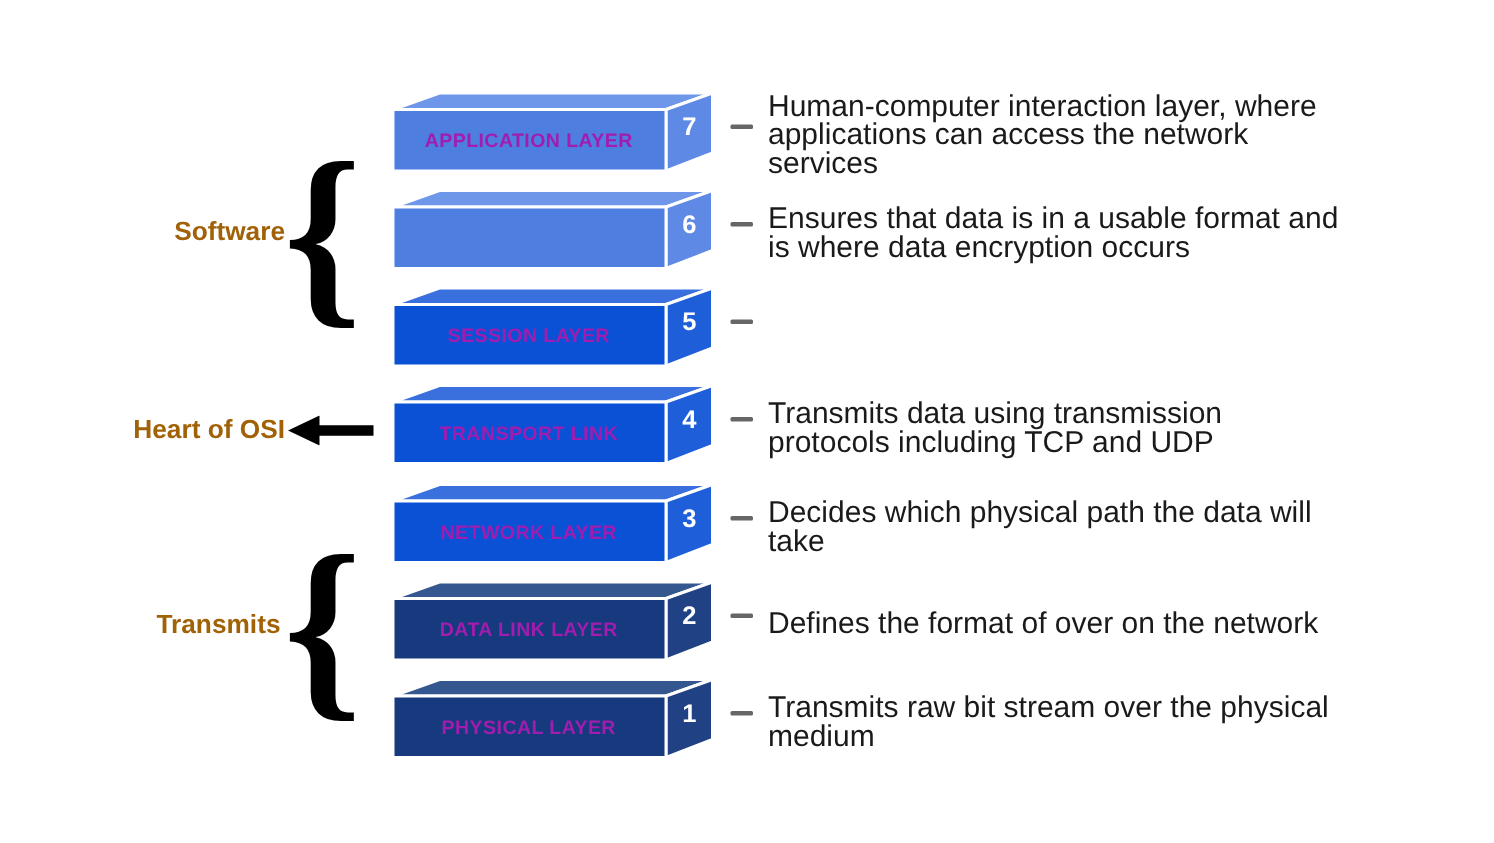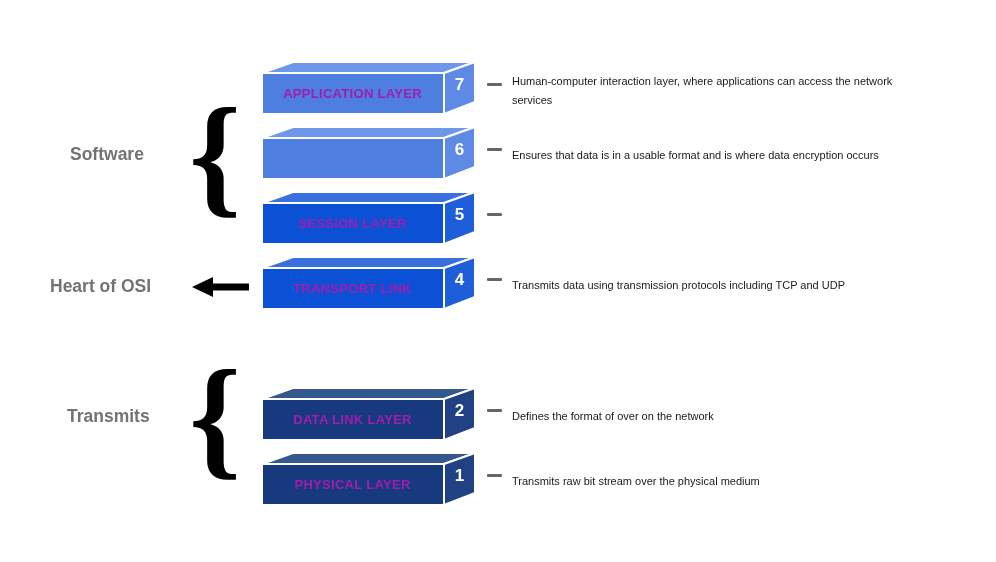--- a/index.html
+++ b/index.html
@@ -10,22 +10,22 @@
     background: #ffffff;
     overflow: hidden;
     font-family: "Liberation Sans", sans-serif;
   }
 
   
   .side-label {
     position: absolute;
     font-weight: 700;
     font-size: 17.5px;
-    color: #737373;
-    text-align: left;
+    color: #a16207;
+    text-align: right;
     white-space: nowrap;
   }
   .side-label.software { left: 70px;  top: 144px; width: 120px; }
   .side-label.heart    { left: 50px;  top: 276px; width: 140px; }
   .side-label.hardware { left: 67px;  top: 406px; width: 120px; }
 
   .brace {
     position: absolute;
     left: 189px;
     width: 52px;
@@ -111,21 +111,21 @@
   }
   .dash {
     flex-shrink: 0;
     width: 15px;
     height: 3px;
     background: #666666;
     border-radius: 1px;
   }
   .desc-text {
     width: 388px;
-    font-size: 11px;
+    font-size: 20px;
     line-height: 19px;
     color: #1a1a1a;
     margin-top: 12px;
   }
 </style>
 </head>
 <body>
 
 <div class="canvas">
 
@@ -198,20 +198,35 @@
       </svg>
       <div class="box-label">TRANSPORT LINK</div>
       <div class="box-num">4</div>
     </div>
     <div class="desc">
       <span class="dash"></span>
       <div class="desc-text">Transmits data using transmission protocols including TCP and UDP</div>
     </div>
   </div>
 
+  <div class="layer-row row-4">
+    <div class="box tier-mid">
+      <svg class="box-svg" width="215" height="54" viewBox="0 0 215 54">
+        <polygon class="face face-top" points="1,12 32,1 214,1 183,12"></polygon>
+        <polygon class="face face-side" points="183,12 214,1 214,41 183,53"></polygon>
+        <polygon class="face face-front" points="1,12 183,12 183,53 1,53"></polygon>
+      </svg>
+      <div class="box-label">NETWORK LAYER</div>
+      <div class="box-num">3</div>
+    </div>
+    <div class="desc">
+      <span class="dash"></span>
+      <div class="desc-text">Decides which physical path the data will take</div>
+    </div>
+  </div>
 
   <div class="layer-row row-5">
     <div class="box tier-dark">
       <svg class="box-svg" width="215" height="54" viewBox="0 0 215 54">
         <polygon class="face face-top" points="1,12 32,1 214,1 183,12"></polygon>
         <polygon class="face face-side" points="183,12 214,1 214,41 183,53"></polygon>
         <polygon class="face face-front" points="1,12 183,12 183,53 1,53"></polygon>
       </svg>
       <div class="box-label">DATA LINK LAYER</div>
       <div class="box-num">2</div>

